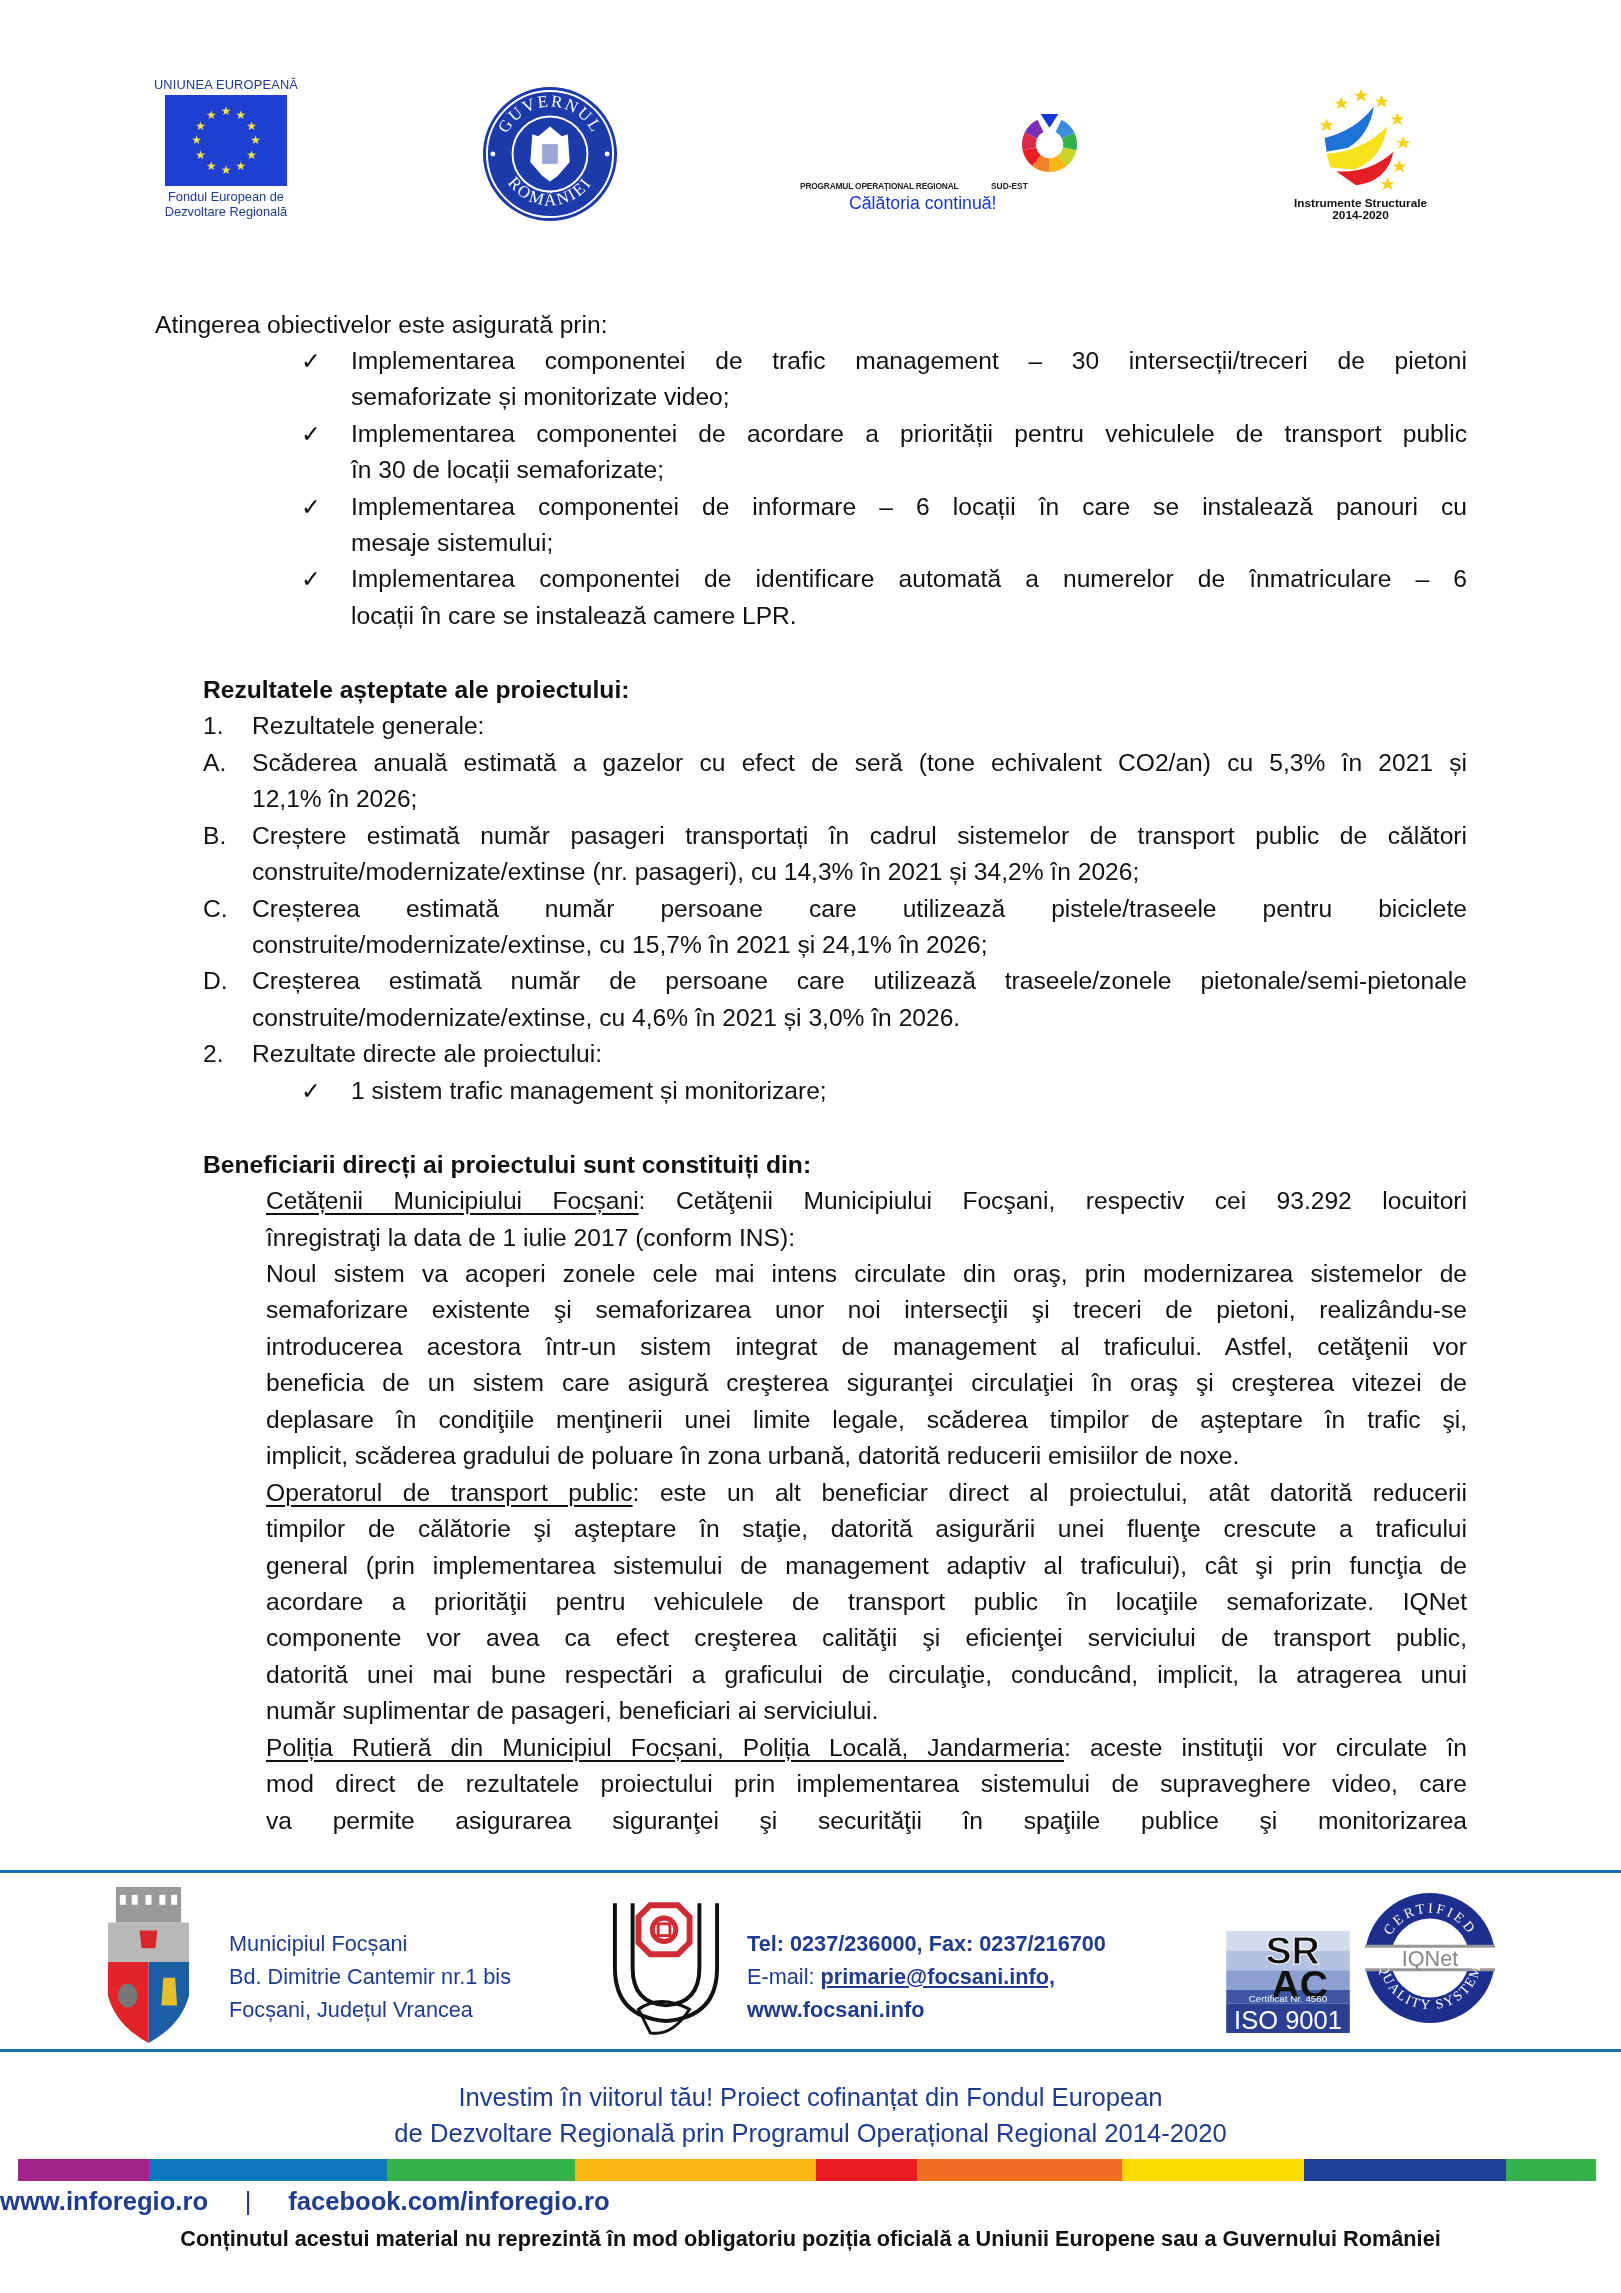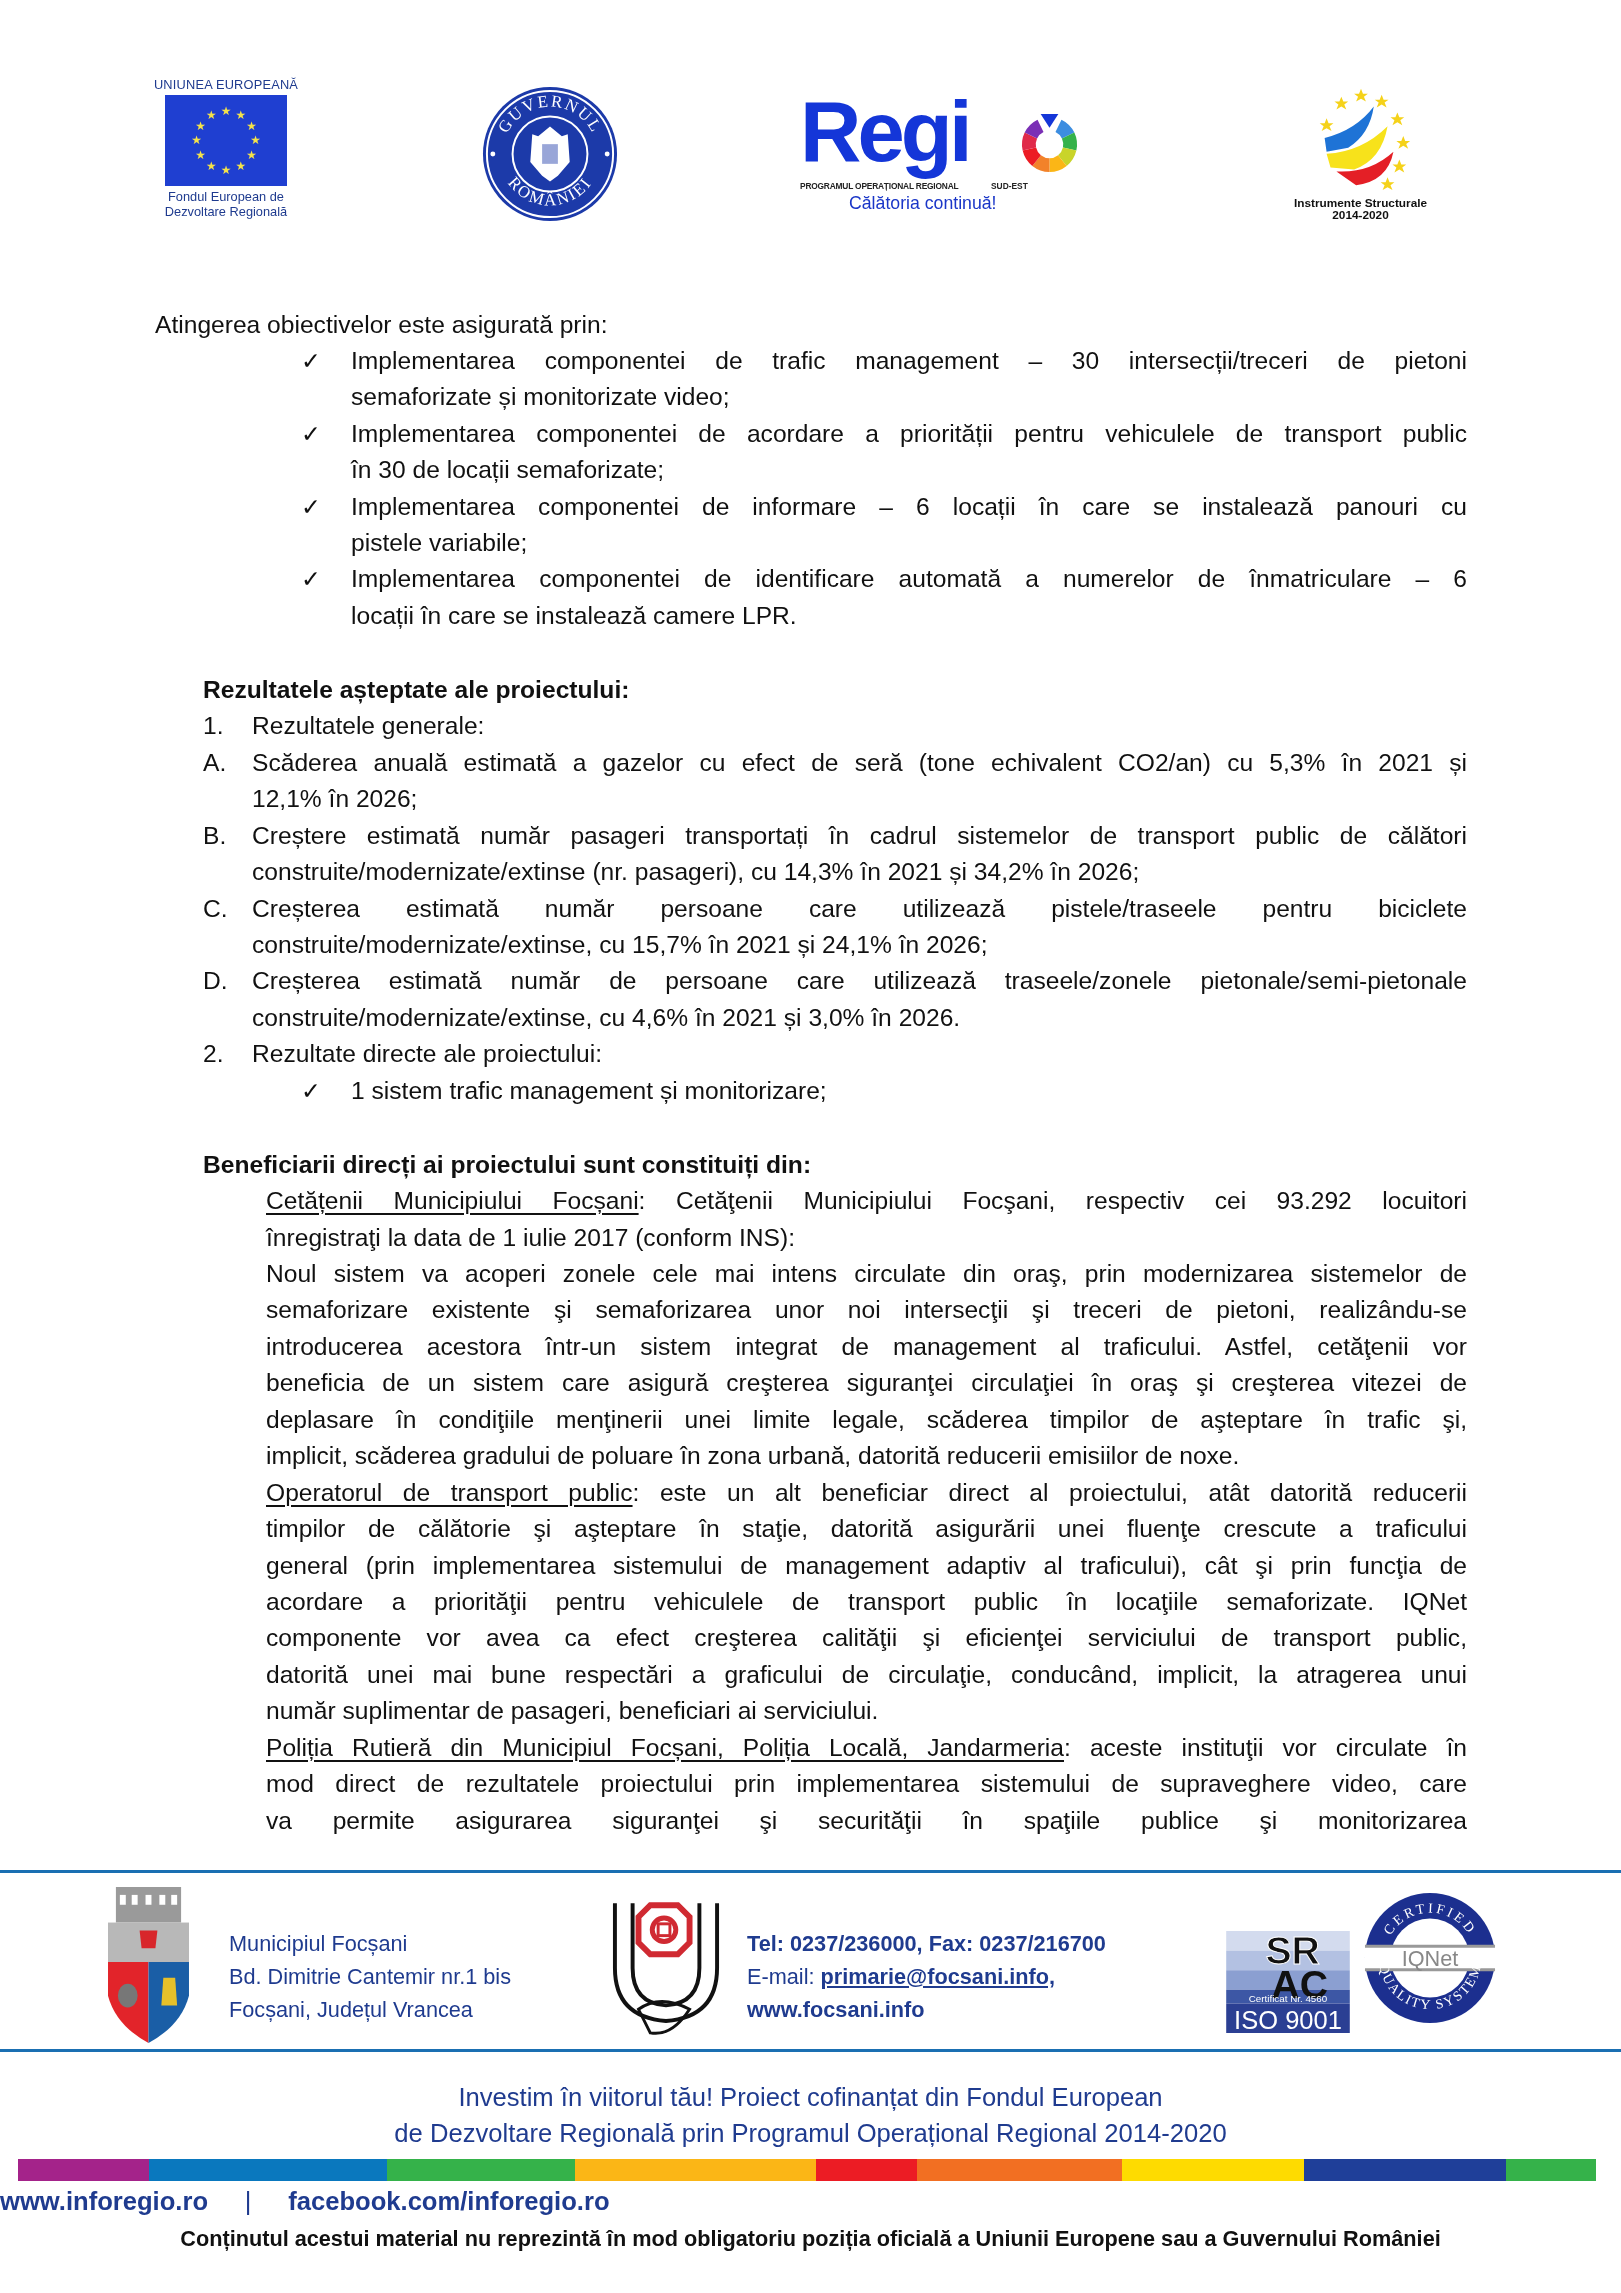--- a/index.html
+++ b/index.html
@@ -97,21 +97,20 @@
         <textPath href="#arcBot" startOffset="50%" text-anchor="middle">ROMÂNIEI</textPath>
       </text>
       <circle cx="12" cy="70" r="2.5" fill="#fff"></circle>
         <circle cx="128" cy="70" r="2.5" fill="#fff"></circle>
       <path d="M70 42 L58 52 L52 50 L50 78 L62 92 L70 98 L78 92 L90 78 L88 50 L82 52 Z" fill="#fff"></path>
       <rect x="62" y="60" width="16" height="20" fill="#1c3aa9" opacity="0.45"></rect>
     </svg>
   </div>
 
   <div class="regio-logo">
-    <div class="regio-word">Regi</div>
     <svg class="regio-ring" width="61" height="61" viewBox="0 0 62 62" id="regio-ring">
         <path d="M 43.179034955114446 7.7874811341250485 A 28 28 0 0 1 56.23806149761226 20.873984502618278 L 43.619030748806125 26.93699225130914 A 14 14 0 0 0 37.08951747755722 20.393740567062522 Z" fill="#3c8de0"></path>
         <path d="M 56.23806149761226 20.873984502618278 A 28 28 0 0 1 58.29423499793042 39.24697813968887 L 44.64711749896521 36.12348906984443 A 14 14 0 0 0 43.619030748806125 26.93699225130914 Z" fill="#35b24a"></path>
         <path d="M 58.29423499793042 39.24697813968887 A 28 28 0 0 1 48.451140537063935 54.89652241694201 L 39.72557026853197 43.94826120847101 A 14 14 0 0 0 44.64711749896521 36.12348906984443 Z" fill="#c9d42a"></path>
         <path d="M 48.451140537063935 54.896522416942005 A 28 28 0 0 1 31.000000000000014 61 L 31.000000000000007 47 A 14 14 0 0 0 39.72557026853197 43.948261208471 Z" fill="#fbb616"></path>
         <path d="M 31.000000000000007 61 A 28 28 0 0 1 13.548859462936083 54.89652241694202 L 22.27442973146804 43.94826120847101 A 14 14 0 0 0 31.000000000000004 47 Z" fill="#f2822a"></path>
         <path d="M 13.548859462936072 54.89652241694202 A 28 28 0 0 1 3.7057650020695867 39.24697813968886 L 17.35288250103479 36.12348906984443 A 14 14 0 0 0 22.274429731468036 43.94826120847101 Z" fill="#ec1c24"></path>
         <path d="M 3.705765002069594 39.24697813968889 A 28 28 0 0 1 5.761938502387732 20.873984502618292 L 18.380969251193868 26.936992251309146 A 14 14 0 0 0 17.3528825010348 36.123489069844446 Z" fill="#e02a4a"></path>
         <path d="M 5.761938502387732 20.873984502618292 A 28 28 0 0 1 18.820965044885547 7.787481134125052 L 24.910482522442774 20.393740567062526 A 14 14 0 0 0 18.380969251193868 26.936992251309146 Z" fill="#7a2fb5"></path>
         <polygon points="22,2 40,2 31,16" fill="#1436d8"></polygon>
@@ -148,21 +147,21 @@
   <span class="check" style="left:301px; top:343px;">✓</span>
   <div class="t just" style="left:351px; top:343px; width:1116px;">Implementarea componentei de trafic management – 30 intersecții/treceri de pietoni</div>
   <div class="t" style="left:351px; top:379px;">semaforizate și monitorizate video;</div>
 
   <span class="check" style="left:301px; top:416px;">✓</span>
   <div class="t just" style="left:351px; top:416px; width:1116px;">Implementarea componentei de acordare a priorității pentru vehiculele de transport public</div>
   <div class="t" style="left:351px; top:452px;">în 30 de locații semaforizate;</div>
 
   <span class="check" style="left:301px; top:489px;">✓</span>
   <div class="t just" style="left:351px; top:489px; width:1116px;">Implementarea componentei de informare – 6 locații în care se instalează panouri cu</div>
-  <div class="t" style="left:351px; top:525px;">pistele variabile;</div>
+  <div class="t" style="left:351px; top:525px;">mesaje sistemului;</div>
 
   <span class="check" style="left:301px; top:561px;">✓</span>
   <div class="t just" style="left:351px; top:561px; width:1116px;">Implementarea componentei de identificare automată a numerelor de înmatriculare – 6</div>
   <div class="t" style="left:351px; top:598px;">locații în care se instalează camere LPR.</div>
 
   <div class="t b" style="left:203px; top:672px;">Rezultatele așteptate ale proiectului:</div>
   <div class="t" style="left:203px; top:708px;">1.</div>
   <div class="t" style="left:252px; top:708px;">Rezultatele generale:</div>
 
   <div class="t" style="left:203px; top:745px;">A.</div>

